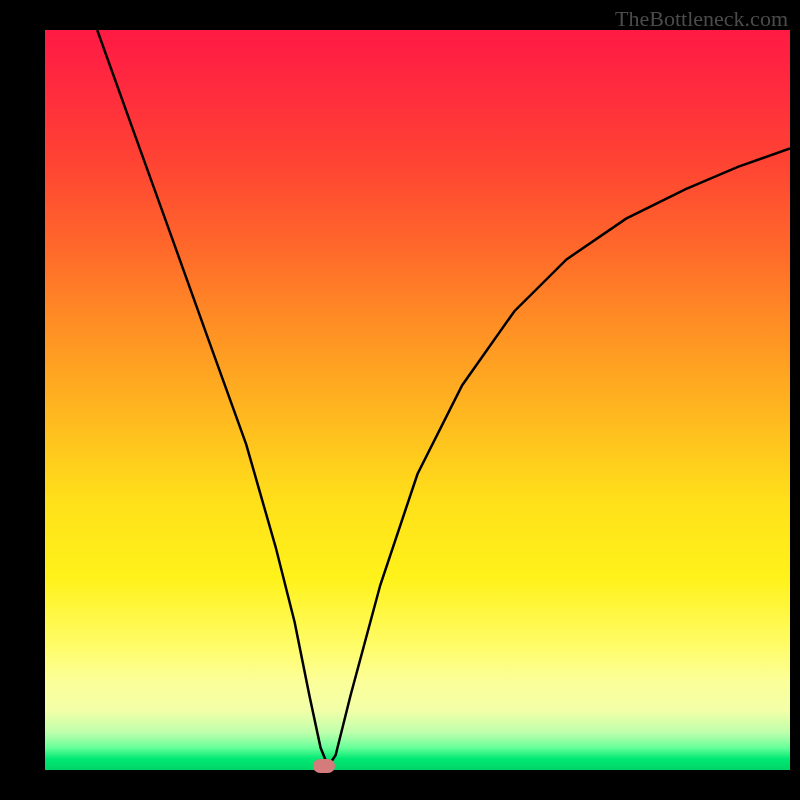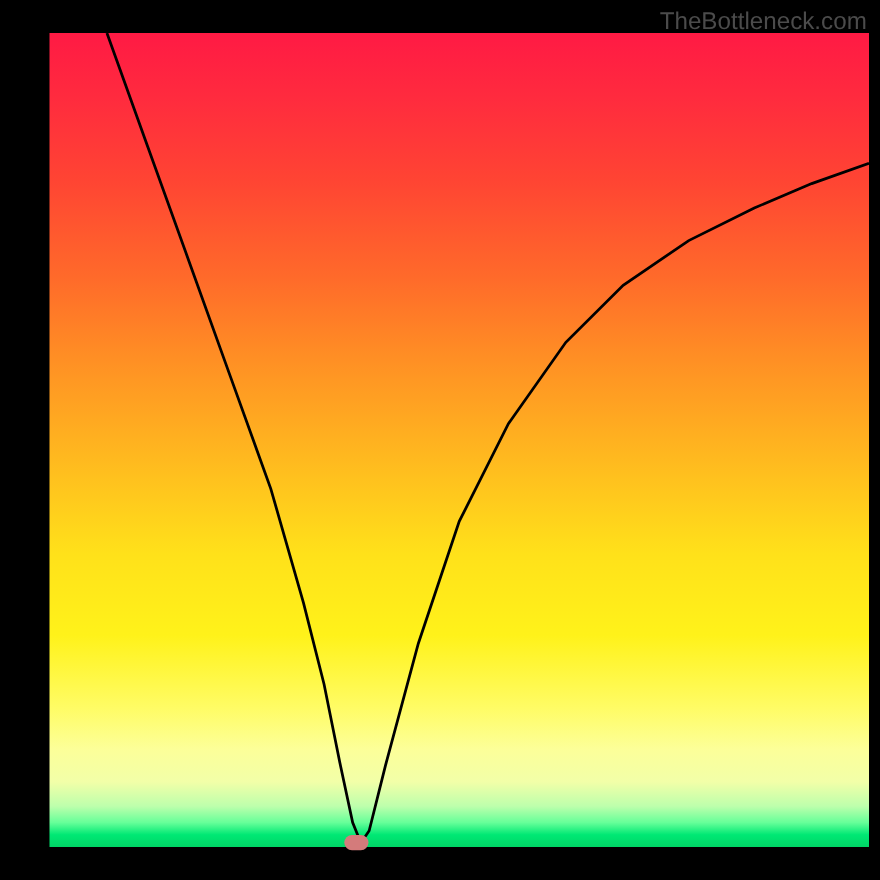--- a/index.html
+++ b/index.html
@@ -12,20 +12,21 @@
     font-family: Arial, Helvetica, sans-serif;
   }
   .watermark {
     position: absolute;
     top: 6px;
     right: 12px;
     color: #4b4b4b;
     font-size: 22px;
     font-weight: 500;
     z-index: 10;
+    font-family: Liberation Serif, serif;
   }
   .gradient {
     position: absolute;
     left: 45px;
     top: 30px;
     width: 745px;
     height: 740px;
     background: linear-gradient(to bottom,
       #ff1a44 0%,
       #ff2b3e 8%,

